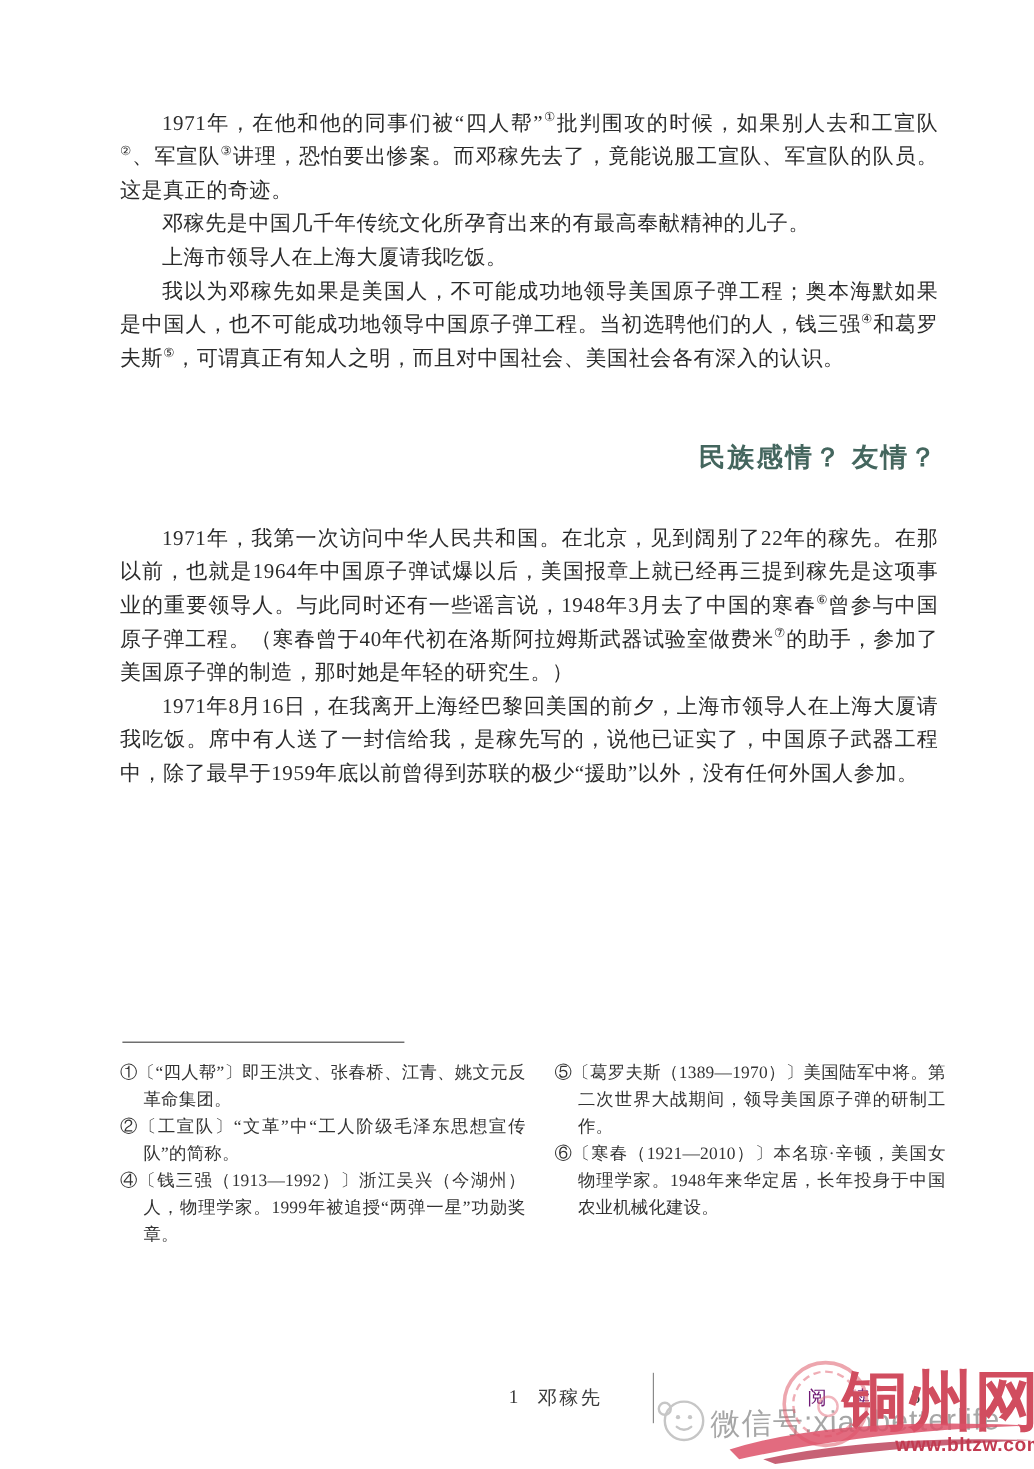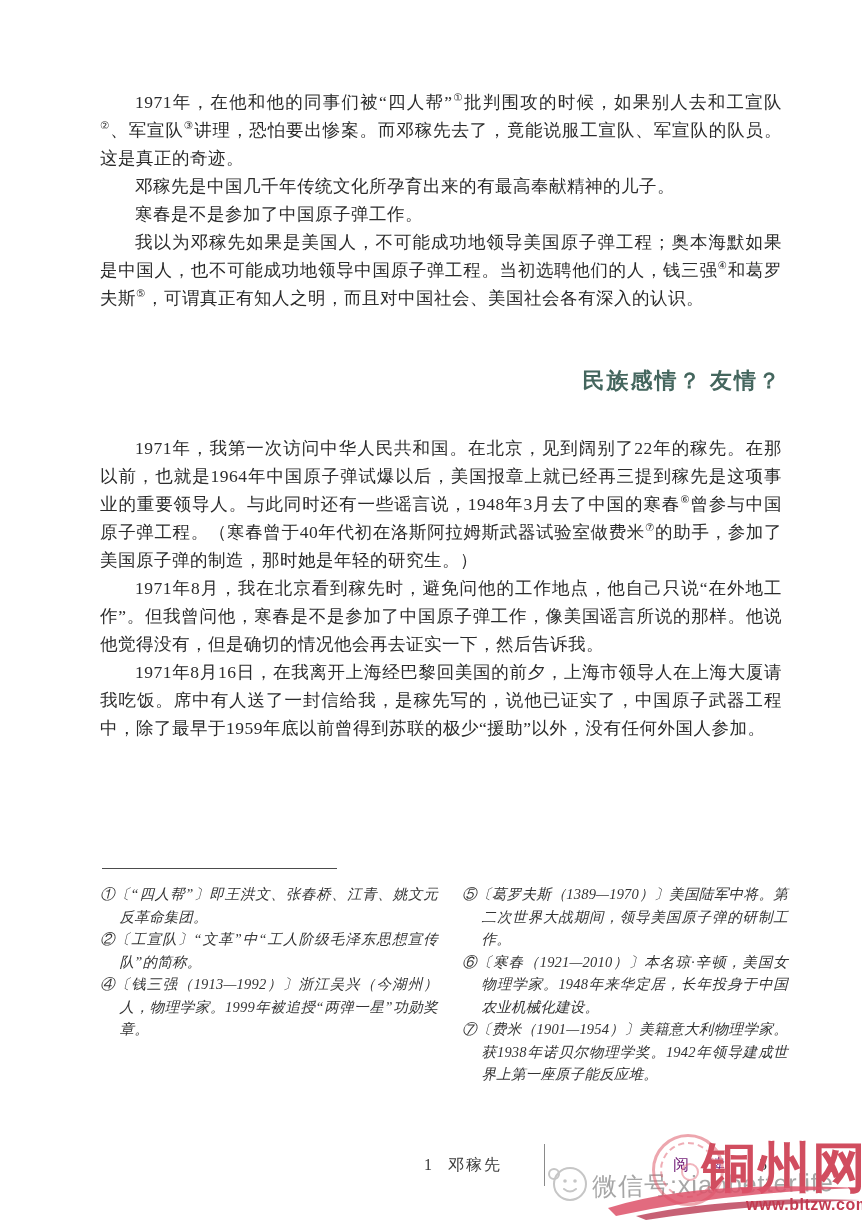--- a/index.html
+++ b/index.html
@@ -16,21 +16,21 @@
   }
   .content p sup { font-size:0.6em; line-height:0; vertical-align:super; }
   .section-heading {
     margin:54px 0 38px 0; text-align:right; font-size:22px; font-weight:600;
     letter-spacing:2px; color:#44665e;
   }
   
   .footnotes { position:absolute; left:100px; top:868px; width:688px; }
   .fn-rule { width:235px; height:0; border-top:1.5px solid #4c4c4c; margin:0 0 14px 2px; }
   .fn-cols { display:flex; gap:24px; }
-  .fn-col { font-size:14.5px; line-height:22.5px; color:#333333;font-style:italic; }
+  .fn-col { font-size:14.5px; line-height:22.5px; color:#333333; }
   .fn-col.left  { width:338px; }
   .fn-col.right { width:326px; }
   .fn-item { text-indent:-1.35em; padding-left:1.35em; text-align:justify; letter-spacing:0.2px; }
   
   .footer {
     position:absolute; left:424px; top:1142px; height:46px;
     display:flex; align-items:center; font-size:16px; color:#3c3c3c;
   }
   .footer .lesson-no { letter-spacing:0; }
   .footer .lesson-title { margin-left:16px; letter-spacing:2px; }
@@ -69,42 +69,40 @@
   }
 </style>
 </head>
 <body>
 
 <div class="page">
 
   <div class="content">
     <p class="rich">1971年，在他和他的同事们被“四人帮”<sup>①</sup>批判围攻的时候，如果别人去和工宣队<sup>②</sup>、军宣队<sup>③</sup>讲理，恐怕要出惨案。而邓稼先去了，竟能说服工宣队、军宣队的队员。这是真正的奇迹。</p>
     <p class="rich">邓稼先是中国几千年传统文化所孕育出来的有最高奉献精神的儿子。</p>
-    <p class="rich">寒春是不是参加了中国原子弹工作。</p>
+    <p class="rich">上海市领导人在上海大厦请我吃饭。</p>
     <p class="rich">我以为邓稼先如果是美国人，不可能成功地领导美国原子弹工程；奥本海默如果是中国人，也不可能成功地领导中国原子弹工程。当初选聘他们的人，钱三强<sup>④</sup>和葛罗夫斯<sup>⑤</sup>，可谓真正有知人之明，而且对中国社会、美国社会各有深入的认识。</p>
 
     <h2 class="section-heading" style="color: rgb(68, 102, 94);">民族感情？ 友情？</h2>
 
     <p class="rich">1971年，我第一次访问中华人民共和国。在北京，见到阔别了22年的稼先。在那以前，也就是1964年中国原子弹试爆以后，美国报章上就已经再三提到稼先是这项事业的重要领导人。与此同时还有一些谣言说，1948年3月去了中国的寒春<sup>⑥</sup>曾参与中国原子弹工程。（寒春曾于40年代初在洛斯阿拉姆斯武器试验室做费米<sup>⑦</sup>的助手，参加了美国原子弹的制造，那时她是年轻的研究生。）</p>
-    <p class="rich">1971年8月，我在北京看到稼先时，避免问他的工作地点，他自己只说“在外地工作”。但我曾问他，寒春是不是参加了中国原子弹工作，像美国谣言所说的那样。他说他觉得没有，但是确切的情况他会再去证实一下，然后告诉我。</p>
     <p class="rich">1971年8月16日，在我离开上海经巴黎回美国的前夕，上海市领导人在上海大厦请我吃饭。席中有人送了一封信给我，是稼先写的，说他已证实了，中国原子武器工程中，除了最早于1959年底以前曾得到苏联的极少“援助”以外，没有任何外国人参加。</p>
   </div>
 
   <div class="footnotes">
     <div class="fn-rule"></div>
     <div class="fn-cols">
       <div class="fn-col left">
         <div class="fn-item">①〔“四人帮”〕即王洪文、张春桥、江青、姚文元反革命集团。</div>
         <div class="fn-item">②〔工宣队〕“文革”中“工人阶级毛泽东思想宣传队”的简称。</div>
         <div class="fn-item">④〔钱三强（1913—1992）〕浙江吴兴（今湖州）人，物理学家。1999年被追授“两弹一星”功勋奖章。</div>
       </div>
       <div class="fn-col right">
         <div class="fn-item">⑤〔葛罗夫斯（1389—1970）〕美国陆军中将。第二次世界大战期间，领导美国原子弹的研制工作。</div>
         <div class="fn-item">⑥〔寒春（1921—2010）〕本名琼·辛顿，美国女物理学家。1948年来华定居，长年投身于中国农业机械化建设。</div>
-        <div class="fn-item">⑦〔费米（1901—1954）〕美籍意大利物理学家。获1938年诺贝尔物理学奖。1942年领导建成世界上第一座原子能反应堆。</div>
       </div>
     </div>
   </div>
 
   <div class="footer">
     <span class="lesson-no">1</span>
     <span class="lesson-title">邓稼先</span>
     <span class="divider"></span>
     <span class="unit">阅 读</span>
     <span class="pageno">5</span>

